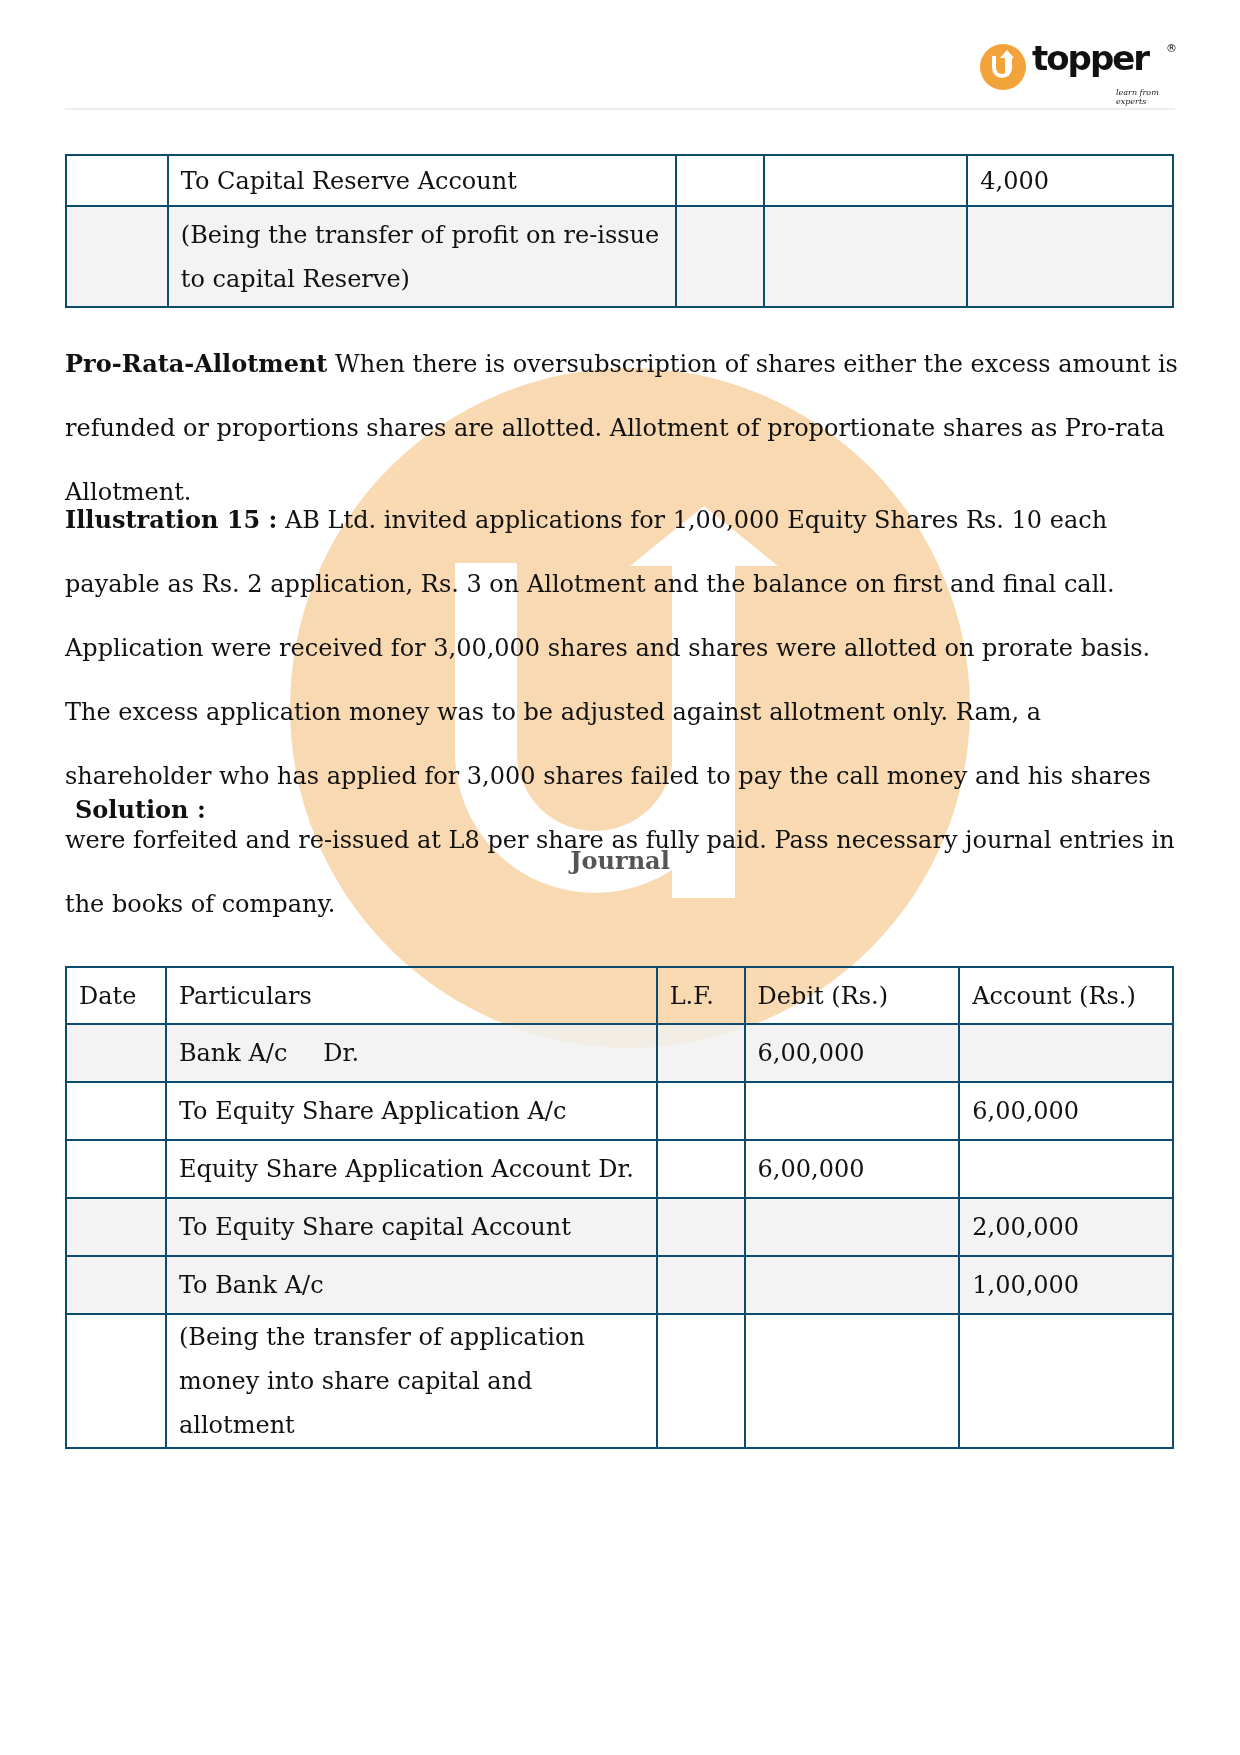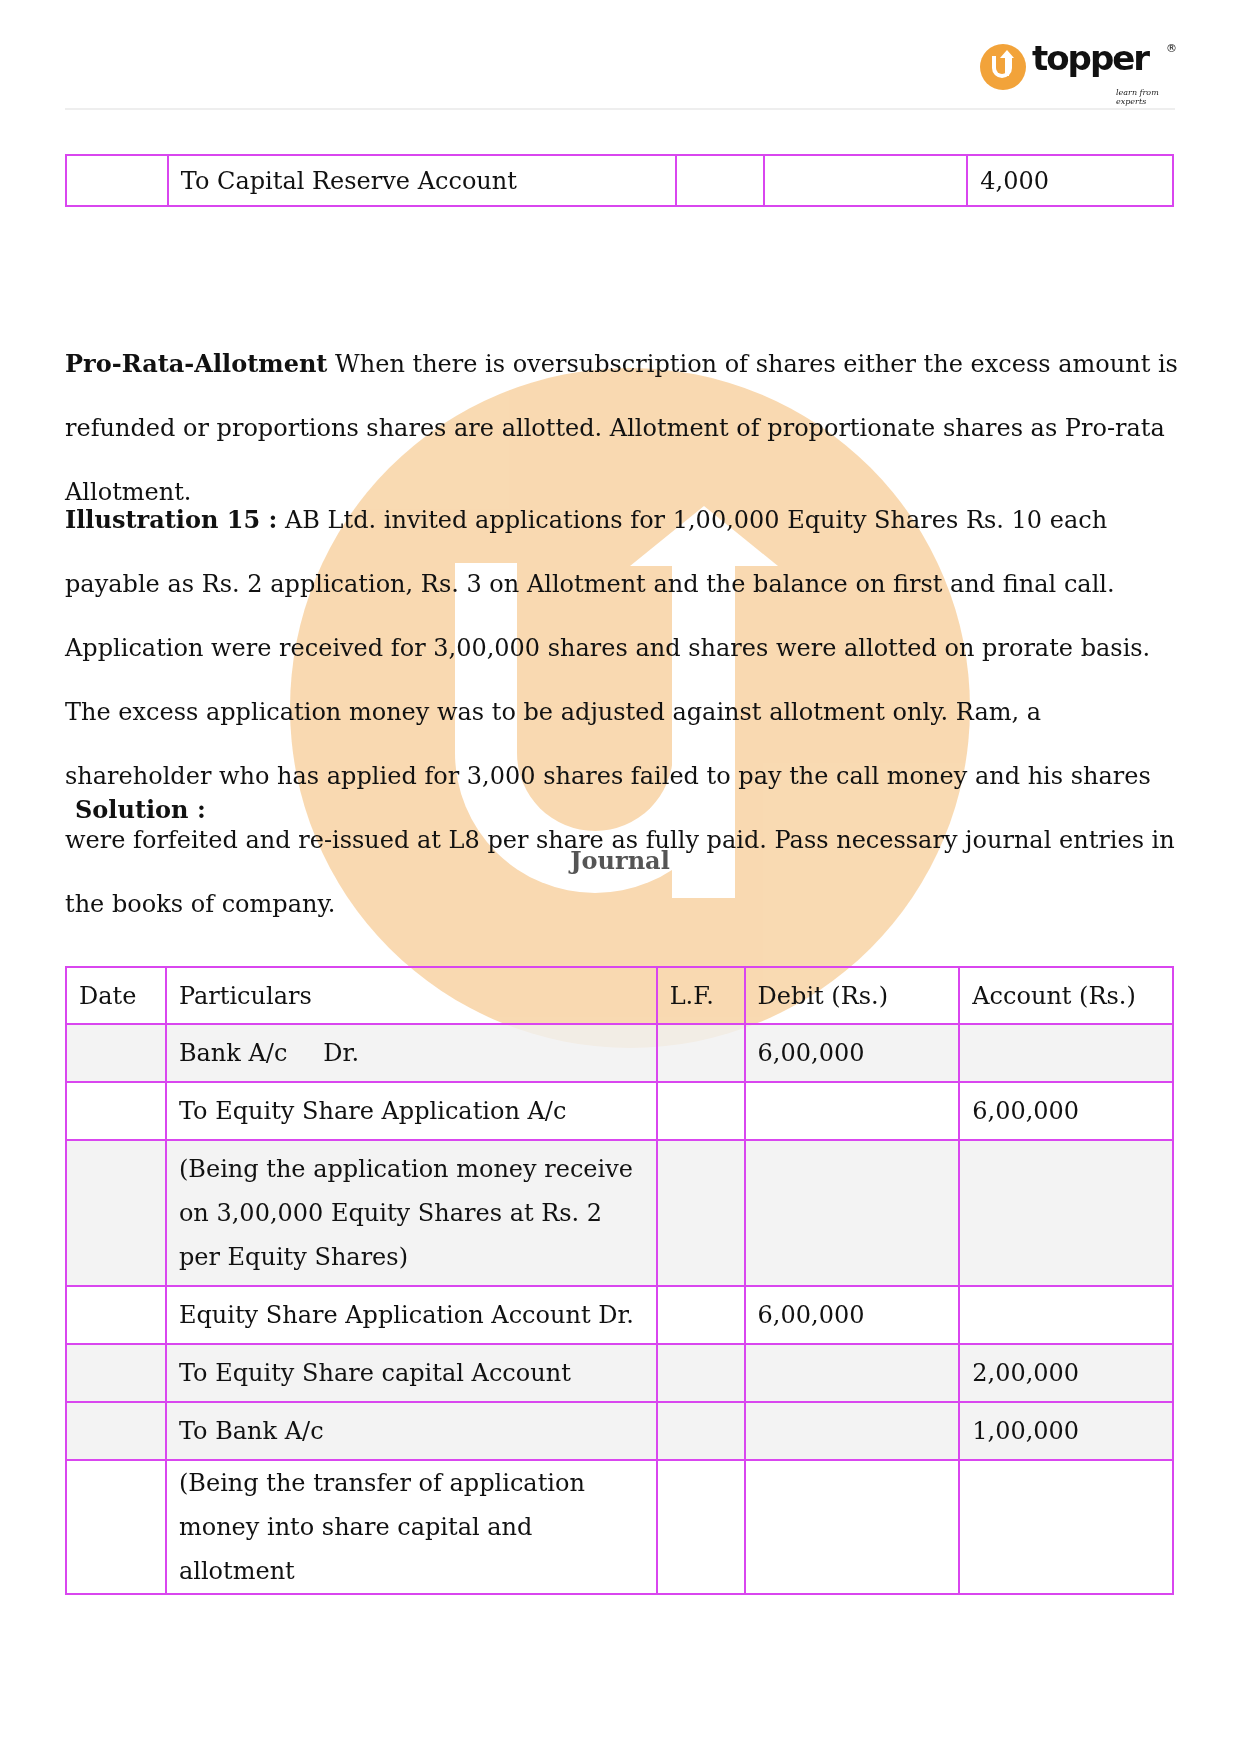--- a/index.html
+++ b/index.html
@@ -17,21 +17,21 @@
   .header-rule { position: absolute; left: 65px; right: 65px; top: 108px; height: 2px; background: #eeeeee; }
 
   .watermark { position: absolute; left: 290px; top: 368px; width: 680px; height: 680px; border-radius: 50%; background: #f8d3a4; opacity: 0.85; z-index: 0; }
   .wm-u { position: absolute; left: 165px; top: 195px; width: 280px; height: 330px; border: 62px solid #ffffff; border-top: none; border-radius: 0 0 140px 140px; }
   .wm-stem { position: absolute; left: 382px; top: 185px; width: 63px; height: 345px; background: #ffffff; }
   .wm-head { position: absolute; left: 340px; top: 138px; width: 0; height: 0; border-left: 74px solid transparent; border-right: 74px solid transparent; border-bottom: 60px solid #ffffff; }
 
   .content { position: absolute; left: 0; top: 0; width: 1240px; height: 1755px; z-index: 1; }
 
   table.grid { position: absolute; border-collapse: collapse; font-size: 24px; }
-  table.grid td { border: 2px solid #d946ef; padding: 0 12px; vertical-align: middle; line-height: 44px; }
+  table.grid td { border: 2px solid #0c4a6e; padding: 0 12px; vertical-align: middle; line-height: 44px; }
   .gray td { background: rgba(240,240,240,0.82); }
   .white td { background: transparent; }
 
   .top-table { left: 65px; top: 154px; width: 1109px; }
   .top-table col.c1 { width: 102px; } .top-table col.c2 { width: 509px; } .top-table col.c3 { width: 88px; }
   .top-table col.c4 { width: 204px; } .top-table col.c5 { width: 206px; }
 
   .para { position: absolute; left: 65px; width: 1115px; font-size: 24px; line-height: 64px; }
   .para b { font-weight: bold; }
 
@@ -79,20 +79,27 @@
         <col class="c5">
       </colgroup>
     <tbody>
         <tr class="white row-h51" style="height:51px">
       <td></td>
       <td>To Capital Reserve Account</td>
       <td></td>
       <td></td>
       <td>4,000</td>
     </tr>
+    <tr class="gray" style="height:101px">
+      <td></td>
+      <td>(Being the transfer of profit on re-issue to capital Reserve)</td>
+      <td></td>
+      <td></td>
+      <td></td>
+    </tr>
   </tbody>
     </table>
 
   <p class="para" style="top:332px"><b>Pro-Rata-Allotment</b><span> When there is oversubscription of shares either the excess amount is refunded or proportions shares are allotted. Allotment of proportionate shares as Pro-rata Allotment.</span></p>
 
   <p class="para" style="top:488px"><b>Illustration 15 :</b><span> AB Ltd. invited applications for 1,00,000 Equity Shares Rs. 10 each payable as Rs. 2 application, Rs. 3 on Allotment and the balance on first and final call. Application were received for 3,00,000 shares and shares were allotted on prorate basis. The excess application money was to be adjusted against allotment only. Ram, a shareholder who has applied for 3,000 shares failed to pay the call money and his shares were forfeited and re-issued at L8 per share as fully paid. Pass necessary journal entries in the books of company.</span></p>
 
   <p class="para" style="top:778px; font-weight:bold;margin-left:10px;">Solution :</p>
 
   <div class="journal-title">Journal</div>
@@ -120,27 +127,20 @@
       <td>6,00,000</td>
       <td></td>
     </tr>
     <tr class="white row-h58">
       <td></td>
       <td>To Equity Share Application A/c</td>
       <td></td>
       <td></td>
       <td>6,00,000</td>
     </tr>
-    <tr class="gray row-h146">
-      <td></td>
-      <td>(Being the application money receive on 3,00,000 Equity Shares at Rs. 2 per Equity Shares)</td>
-      <td></td>
-      <td></td>
-      <td></td>
-    </tr>
     <tr class="white row-h58">
       <td></td>
       <td>Equity Share Application Account Dr.</td>
       <td></td>
       <td>6,00,000</td>
       <td></td>
     </tr>
     <tr class="gray row-h58">
       <td></td>
       <td>To Equity Share capital Account</td>

